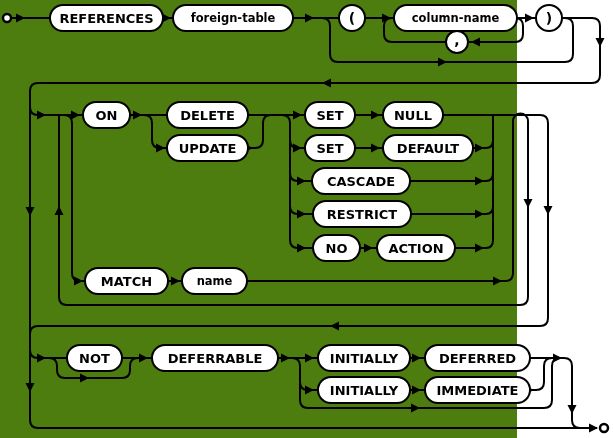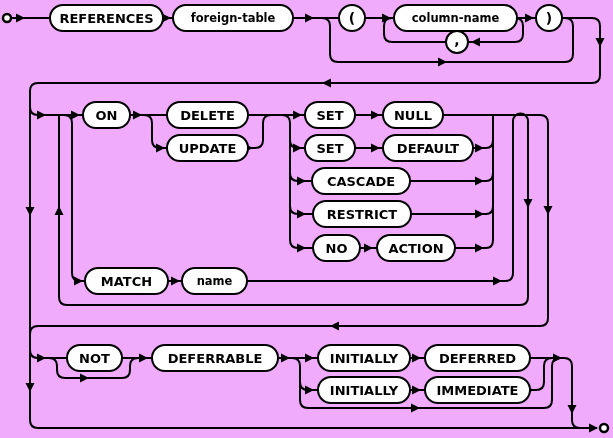--- a/index.html
+++ b/index.html
@@ -1,16 +1,16 @@
 <!DOCTYPE html>
 <html><head>
 <meta charset="utf-8">
 <style>
   html,body { margin:0; padding:0; background:#ffffff; }
-  .stage { width:613px; height:438px; position:relative; background:#f0abfc;
+  .stage { width:517px; height:438px; position:relative; background:#4d7c0f;
            font-family:"DejaVu Sans", "Liberation Sans", sans-serif; }
   svg { display:block; }
   .wire   { fill:none; stroke:#000000; stroke-width:2; stroke-linecap:butt; }
   .node   { fill:#ffffff; stroke:#000000; stroke-width:2; }
   .term   { fill:#ffffff; stroke:#000000; stroke-width:2.5; }
   .arrow  { fill:#000000; stroke:none; }
   .kw  { font:bold 13px "DejaVu Sans","Liberation Sans",sans-serif; fill:#000; text-anchor:middle; }
   .nt  { font:bold 11.5px "DejaVu Sans","Liberation Sans",sans-serif; fill:#000; text-anchor:middle; }
   .pn  { font:bold 14px "DejaVu Sans","Liberation Sans",sans-serif; fill:#000; text-anchor:middle; }
 </style>

